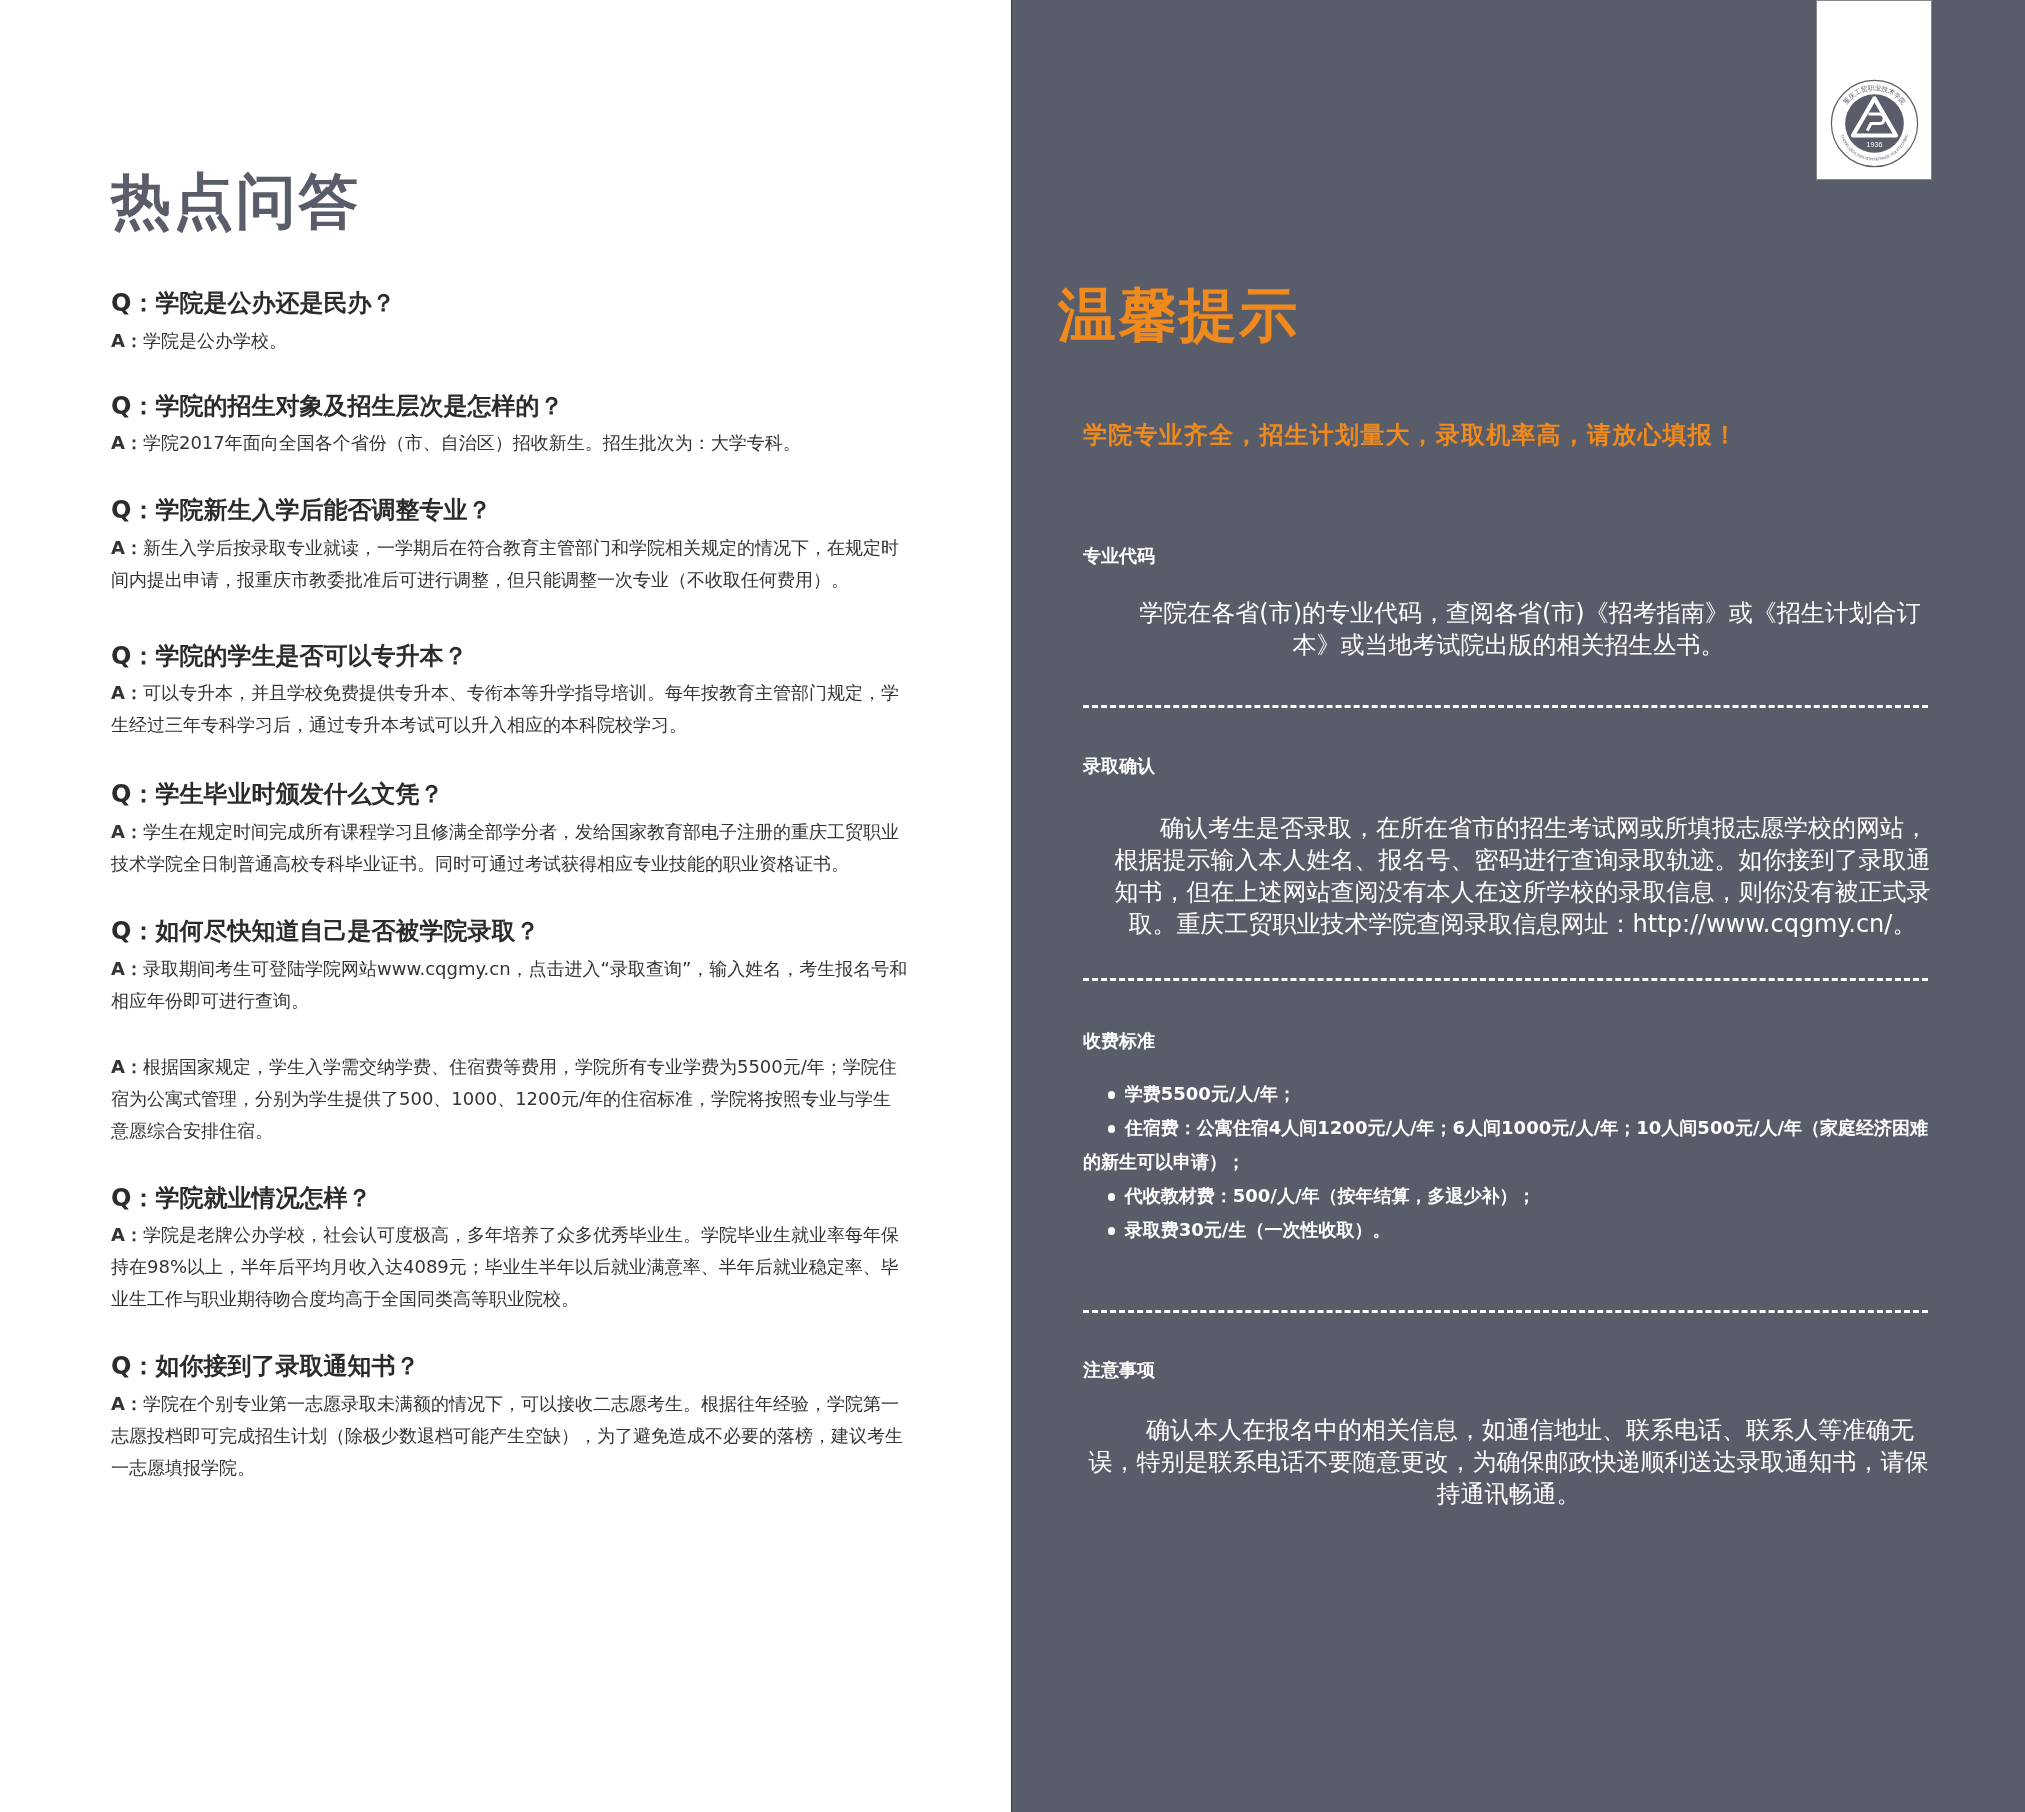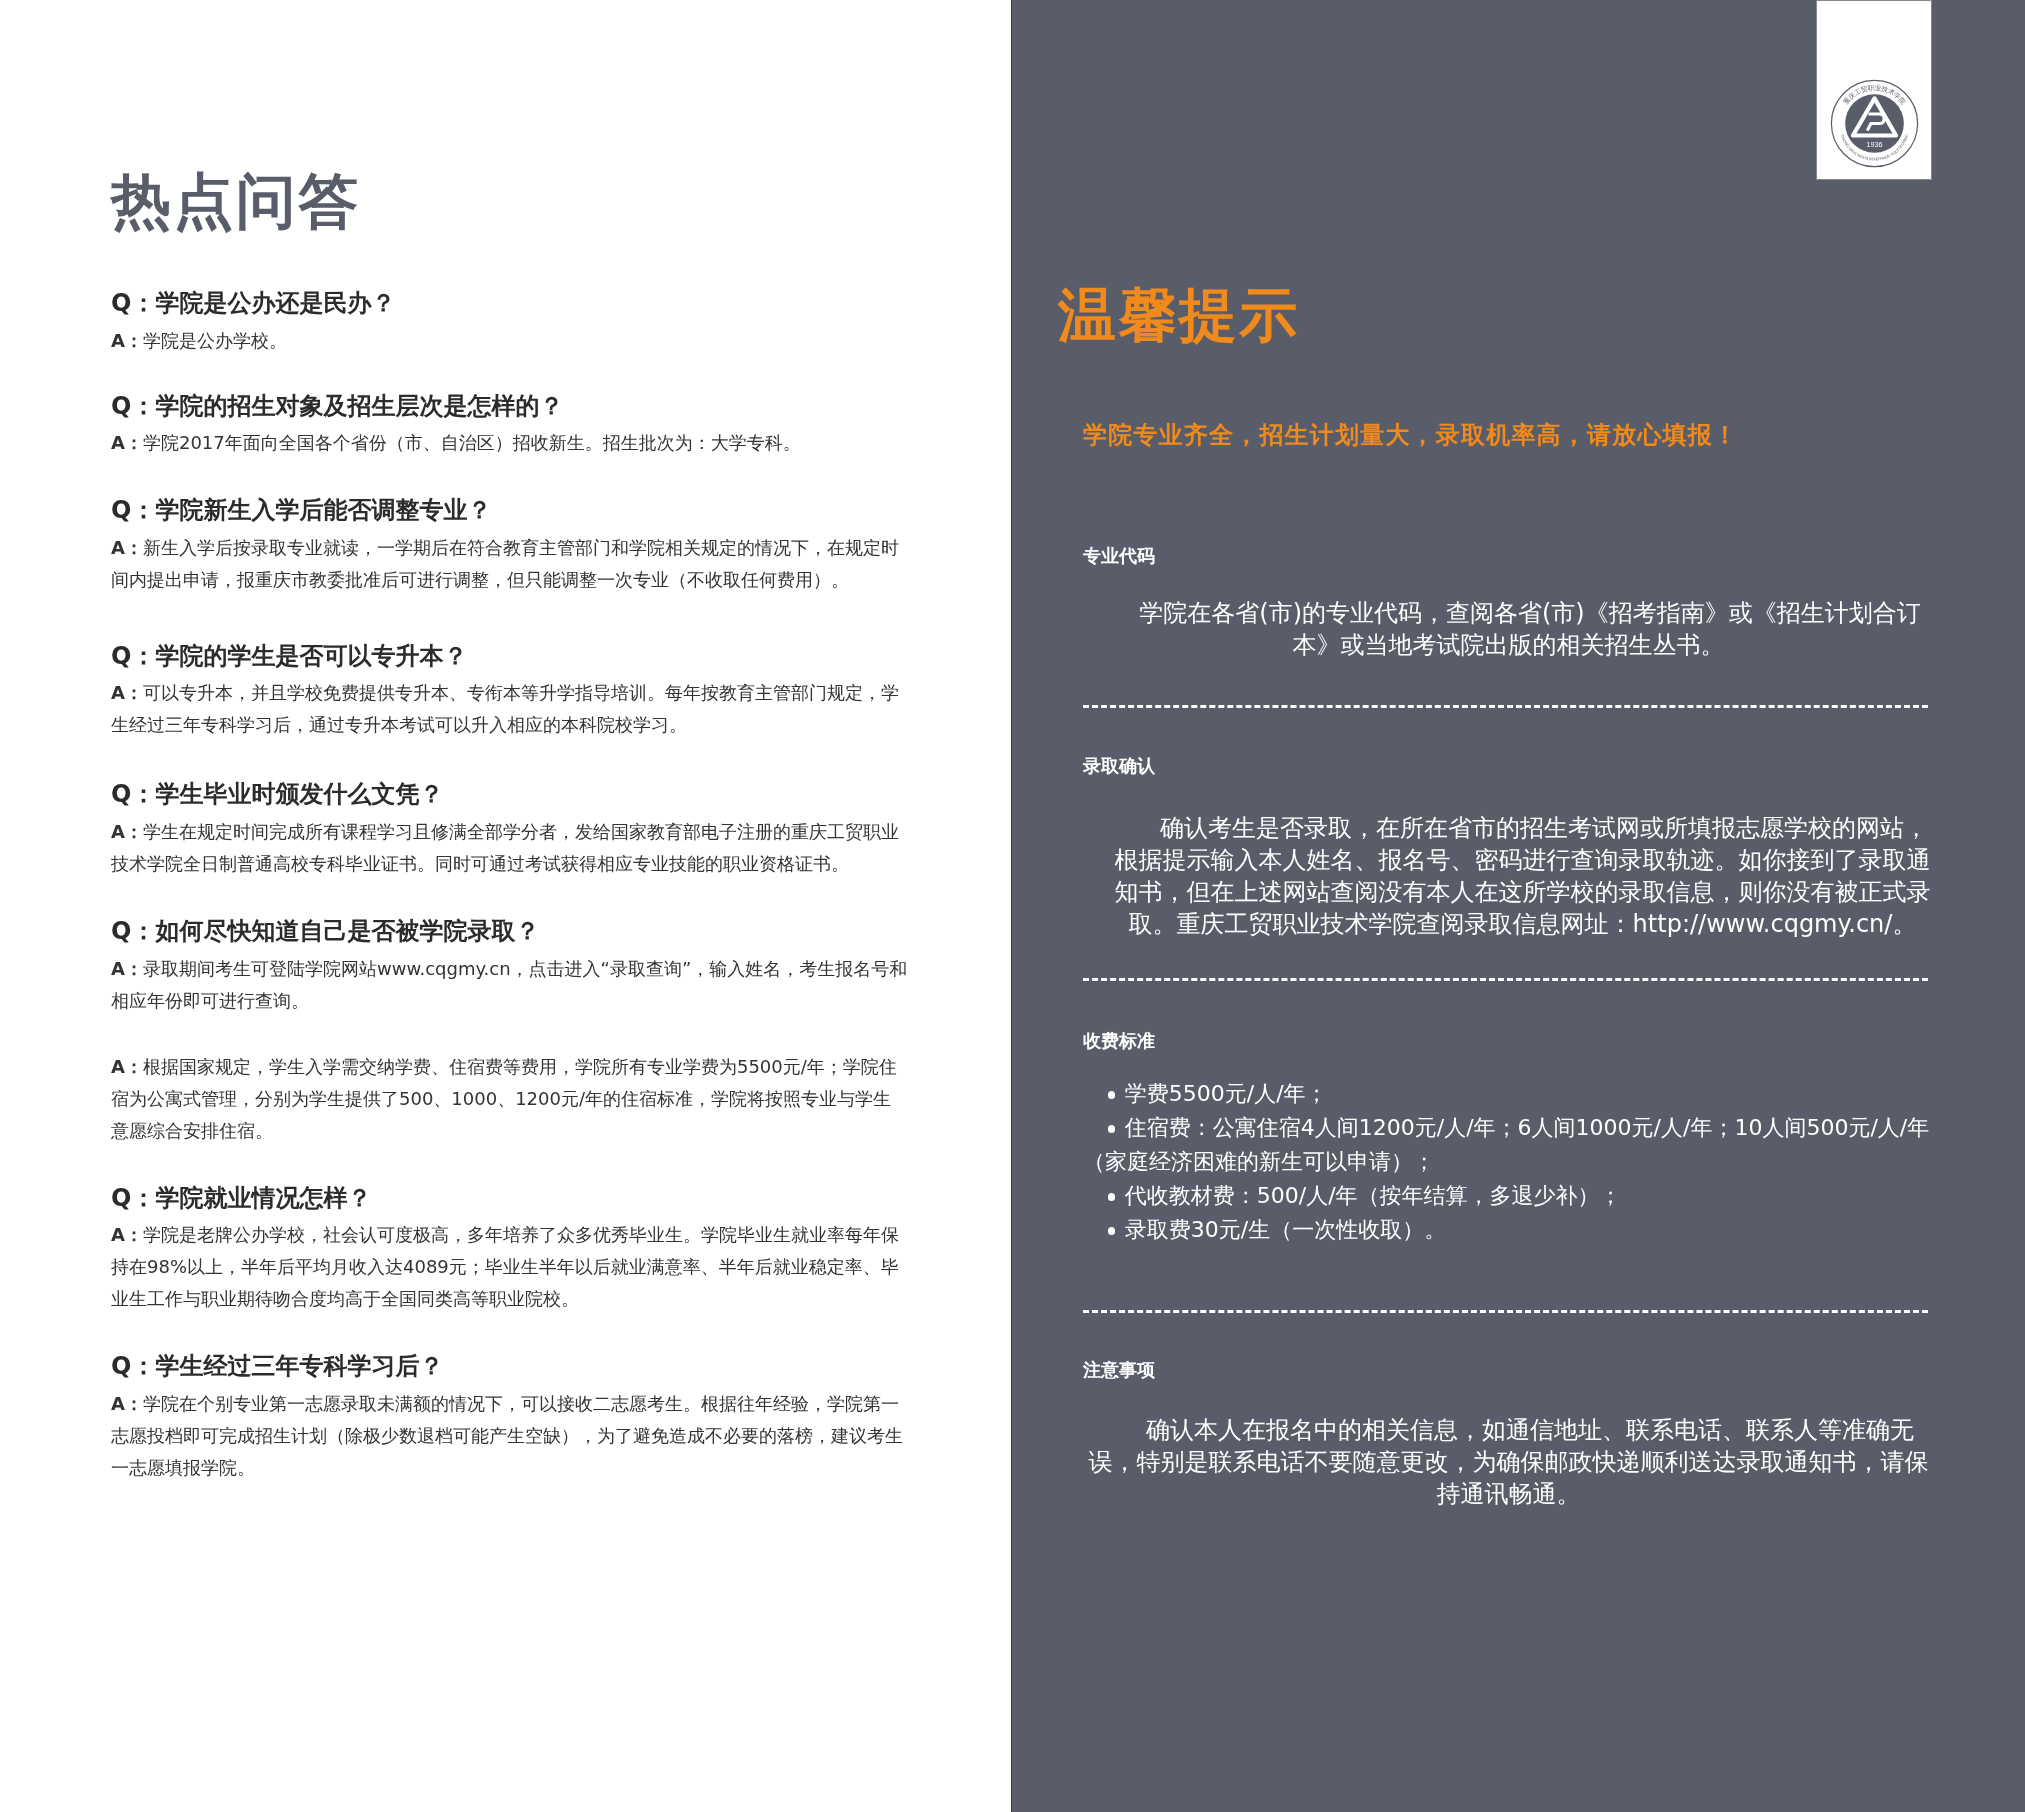--- a/index.html
+++ b/index.html
@@ -50,21 +50,21 @@
     font-size: 24px; font-weight: bold; color: #f08a1c; letter-spacing: 1.2px;
   }
   .tip-section { position: absolute; left: 1083px; width: 851px; color: #ffffff; }
   .tip-h { font-size: 18px; font-weight: bold; margin: 0; line-height: 24px; }
   .tip-p { font-size: 24px; line-height: 32px; margin: 0; text-indent: 43px; text-align: center; }
   .dash {
     position: absolute; left: 1083px; width: 845px; height: 0;
     border-top: 3.6px dashed #ffffff;
   }
   .fee-list { list-style: none; margin: 0; padding: 0; }
-  .fee-list li { font-size: 22px; line-height: 34px; position: relative; padding-left: 0; }
+  .fee-list li { font-size: 18px; line-height: 34px; position: relative; padding-left: 0; font-weight: bold; }
   .fee-list li .bullet {
     display: inline-block; width: 7.2px; height: 7.2px; border-radius: 50%;
     background: #ffffff; margin: 0 9.6px 0 25px; vertical-align: middle;
   }
 </style>
 </head>
 <body>
 
 <div class="left">
   <div class="page-title">热点问答</div>
@@ -94,21 +94,21 @@
       <p class="a"><span class="a-prefix">A：</span><span>录取期间考生可登陆学院网站www.cqgmy.cn，点击进入“录取查询”，输入姓名，考生报名号和相应年份即可进行查询。</span></p>
     </div>
     <div class="qa" style="margin-bottom:34px;">
       <p class="a"><span class="a-prefix">A：</span><span>根据国家规定，学生入学需交纳学费、住宿费等费用，学院所有专业学费为5500元/年；学院住宿为公寓式管理，分别为学生提供了500、1000、1200元/年的住宿标准，学院将按照专业与学生意愿综合安排住宿。</span></p>
     </div>
     <div class="qa" style="margin-bottom:34px;">
       <p class="q">Q：学院就业情况怎样？</p>
       <p class="a"><span class="a-prefix">A：</span><span>学院是老牌公办学校，社会认可度极高，多年培养了众多优秀毕业生。学院毕业生就业率每年保持在98%以上，半年后平均月收入达4089元；毕业生半年以后就业满意率、半年后就业稳定率、毕业生工作与职业期待吻合度均高于全国同类高等职业院校。</span></p>
     </div>
     <div class="qa">
-      <p class="q">Q：学生经过三年专科学习后？</p>
+      <p class="q">Q：如你接到了录取通知书？</p>
       <p class="a"><span class="a-prefix">A：</span><span>学院在个别专业第一志愿录取未满额的情况下，可以接收二志愿考生。根据往年经验，学院第一志愿投档即可完成招生计划（除极少数退档可能产生空缺），为了避免造成不必要的落榜，建议考生一志愿填报学院。</span></p>
     </div>
   </div>
 </div>
 
 <div class="right"></div>
 
 <div class="logo-box">
   <svg width="91" height="91" viewBox="0 0 152 152">
     <circle cx="76" cy="76" r="72" fill="none" stroke="#595d69" stroke-width="2"></circle>

